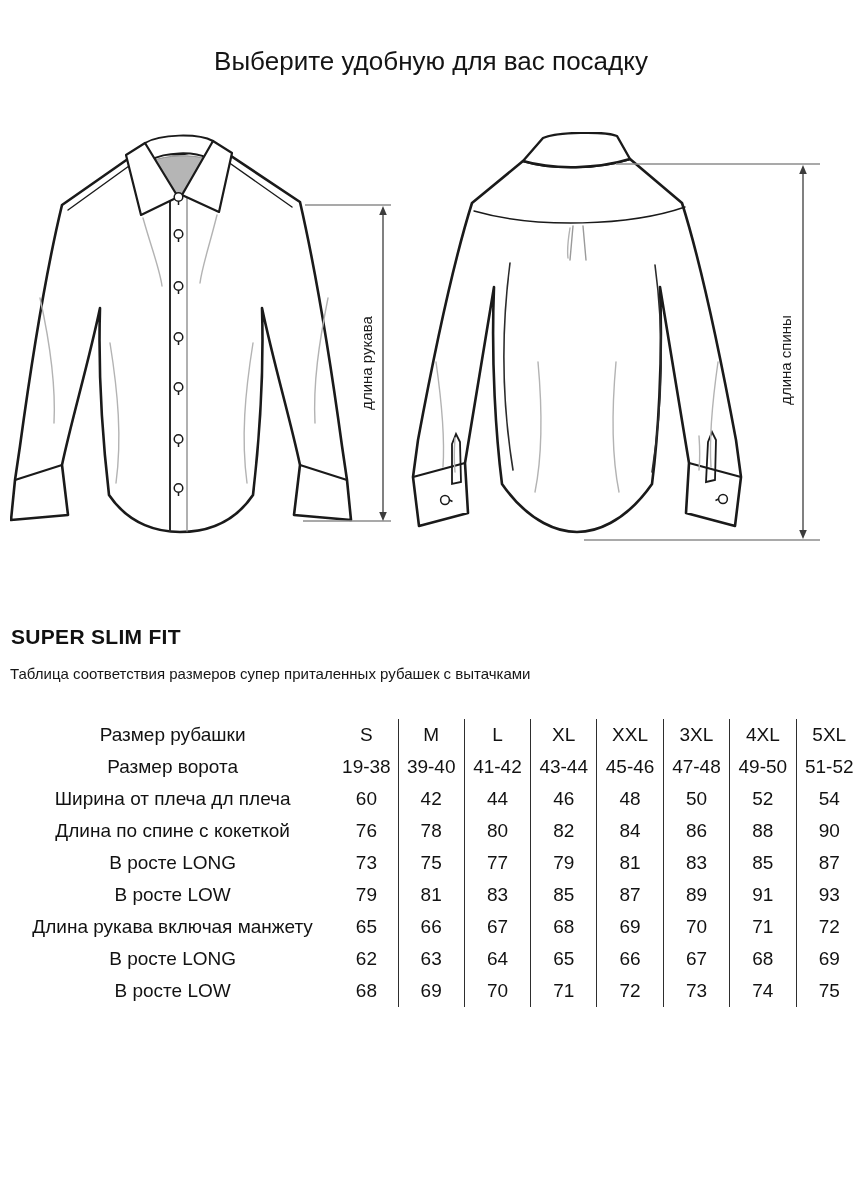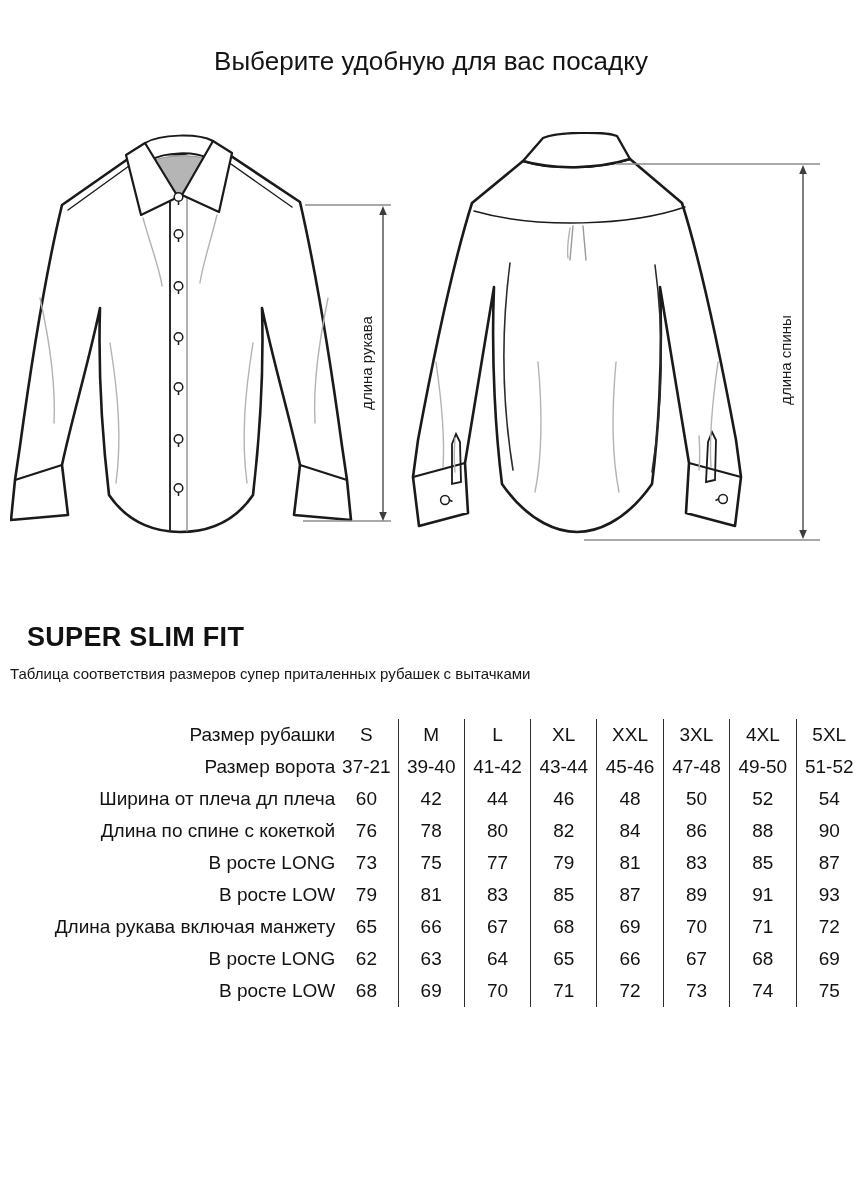--- a/index.html
+++ b/index.html
@@ -17,31 +17,31 @@
   .svg-back  { left:402px; top:12px; }
   .svg-measure { left:0; top:0; }
   .vlabel {
     position:absolute; width:130px; height:18px; line-height:18px;
     text-align:center; font-size:15px; color:#1a1a1a;
     transform:rotate(-90deg); white-space:nowrap;
   }
   .vlabel-sleeve { left:302px; top:234px; }
   .vlabel-back   { left:721px; top:231px; }
   .fit-heading {
-    margin:4px 0 0 27px; font-size:27px; line-height:26px;
+    margin:4px 0 0 11px; font-size:21px; line-height:26px;
     font-weight:700; letter-spacing:0.3px; color:#111;
   }
   .fit-desc { margin:8px 0 0 10px; font-size:15px; line-height:31px; color:#161616; }
   .fit-desc span { display:block; }
   table.size-table {
     margin:30px 0 0 10px; border-collapse:collapse; table-layout:fixed;
     font-size:19px; color:#121212;
   }
   table.size-table td { height:32px; padding:0; vertical-align:middle; }
-  td.rowlabel { width:330px; text-align:right; }
+  td.rowlabel { width:330px; text-align:center; }
   td.val { width:66px; text-align:center; }
   td.val.first { width:63px; }
   td.val.sep { border-left:1.4px solid #2e2e2e; }
   .stroke { fill:#ffffff; stroke:#1a1a1a; stroke-width:2.6; stroke-linejoin:round; stroke-linecap:round; }
   .thin   { fill:none; stroke:#1a1a1a; stroke-width:1.4; stroke-linecap:round; }
   .seam   { fill:none; stroke:#2b2b2b; stroke-width:1.6; stroke-linecap:round; }
   .crease { fill:none; stroke:#b3b3b3; stroke-width:1.4; stroke-linecap:round; }
   .guide  { stroke:#8c8c8c; stroke-width:1.4; }
   .dim    { stroke:#3c3c3c; stroke-width:1.3; }
   .dimhead{ fill:#3c3c3c; }
@@ -193,21 +193,21 @@
           <td class="val sep">M</td>
           <td class="val sep">L</td>
           <td class="val sep">XL</td>
           <td class="val sep">XXL</td>
           <td class="val sep">3XL</td>
           <td class="val sep">4XL</td>
           <td class="val sep">5XL</td>
         </tr>
         <tr>
           <td class="rowlabel">Размер ворота</td>
-          <td class="val first">37-21</td>
+          <td class="val first">19-38</td>
           <td class="val sep">39-40</td>
           <td class="val sep">41-42</td>
           <td class="val sep">43-44</td>
           <td class="val sep">45-46</td>
           <td class="val sep">47-48</td>
           <td class="val sep">49-50</td>
           <td class="val sep">51-52</td>
         </tr>
         <tr>
           <td class="rowlabel">Ширина от плеча дл плеча</td>

